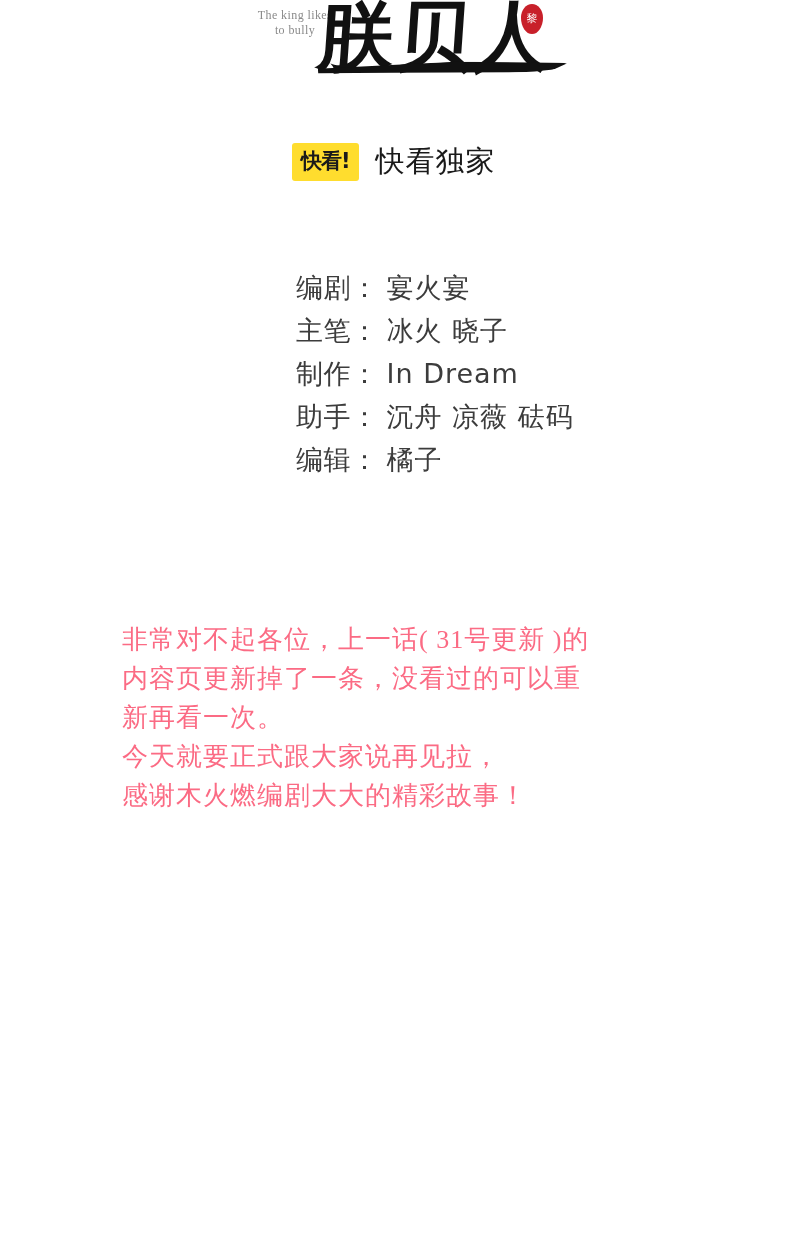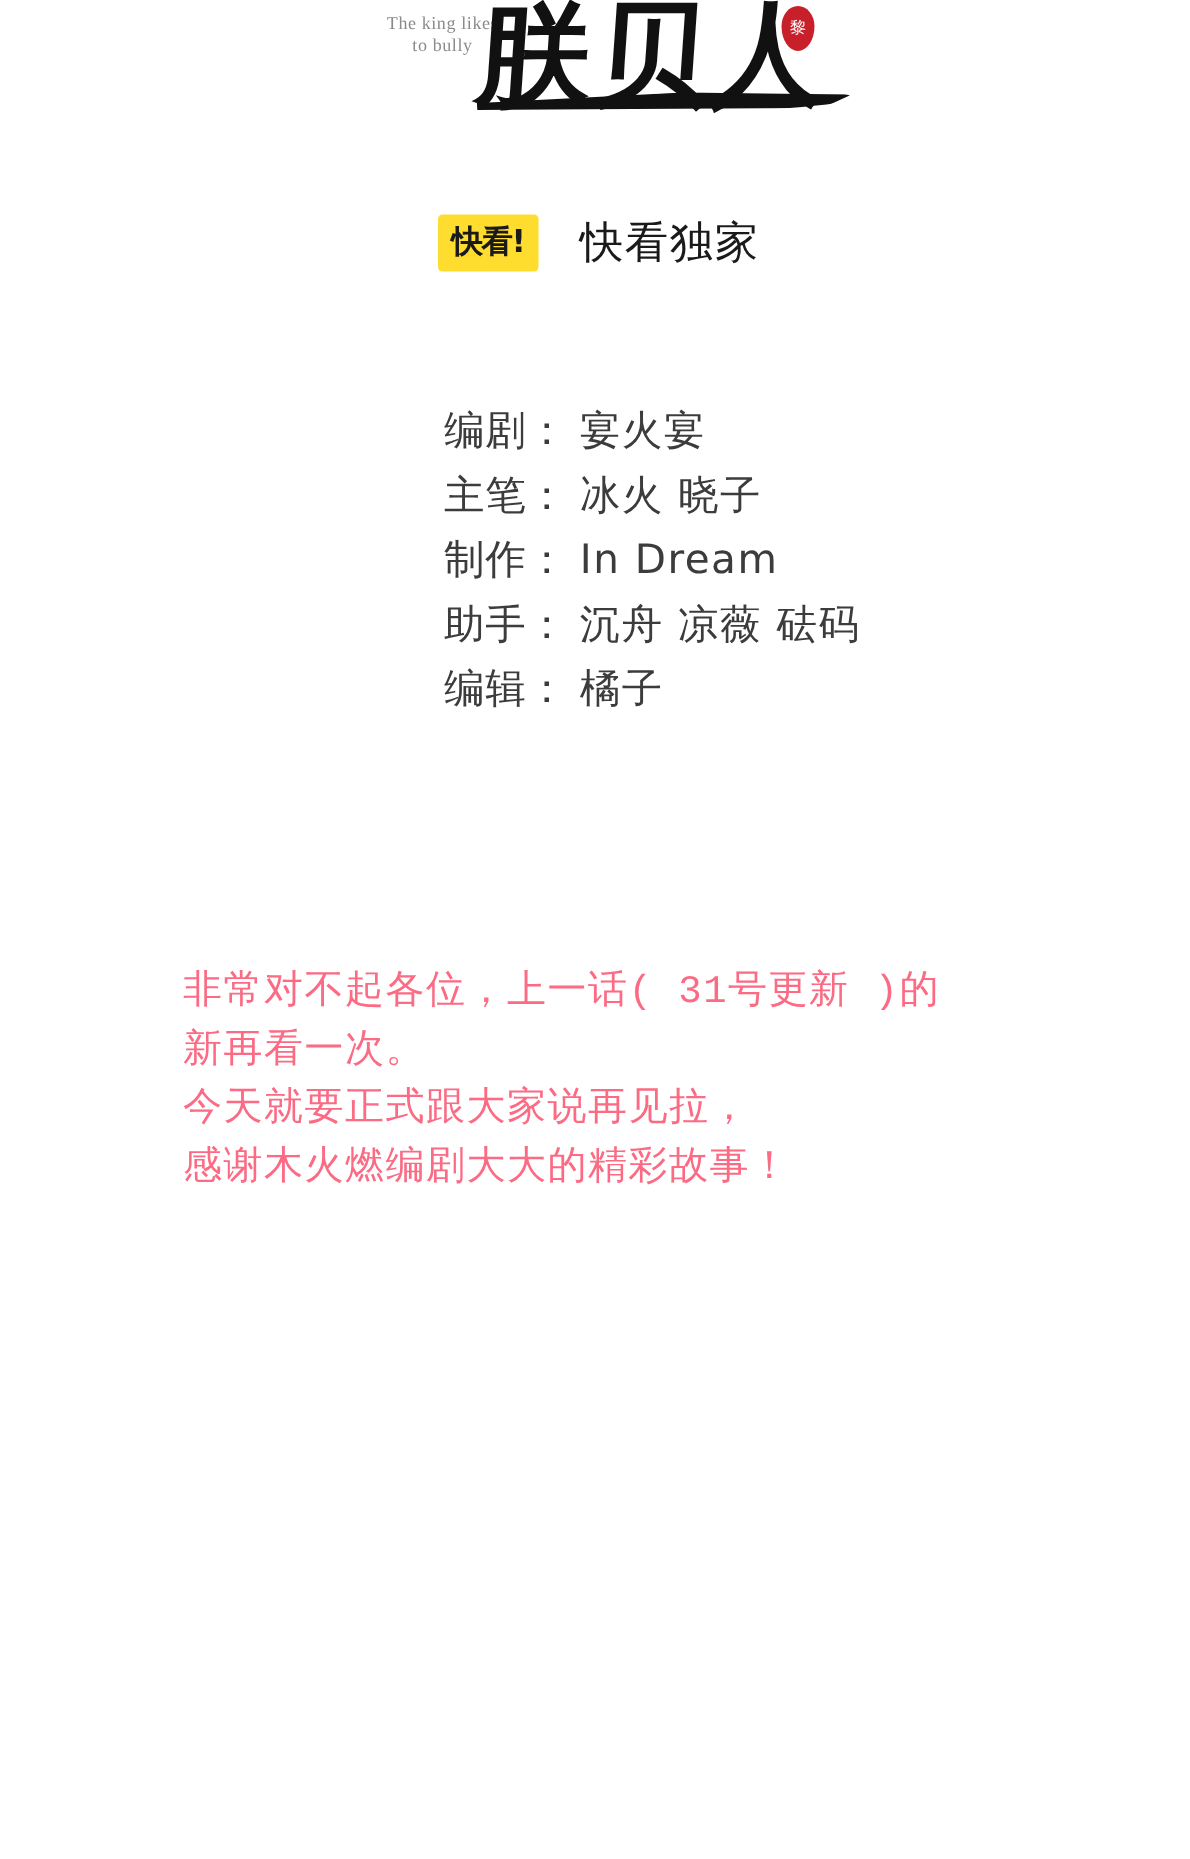--- a/index.html
+++ b/index.html
@@ -73,21 +73,21 @@
     text-align: center;
   }
 
   
   .exclusive-row {
     position: absolute;
     left: 292px;
     top: 142px;
     display: flex;
     align-items: center;
-    gap: 28px;
+    gap: 17px;
   }
   .badge {
     background: #ffdd2e;
     color: #1a1a1a;
     font-weight: 700;
     font-size: 21px;
     line-height: 21px;
     padding: 8px 9px 9px 9px;
     border-radius: 3px;
     letter-spacing: -1px;
@@ -122,24 +122,24 @@
   }
   .credit-value {
     padding-left: 8px;
     letter-spacing: 1px;
   }
 
   
   .note {
     position: absolute;
     left: 122px;
-    top: 642px;
+    top: 620px;
     width: 580px;
     color: #fb6b84;
-    font-family: Liberation Mono, monospace;
+    font-family: Liberation Serif, serif;
     font-size: 26px;
     line-height: 39px;
     letter-spacing: 1px;
   }
   .note p {
     margin: 0;
     white-space: nowrap;
   }
 </style>
 </head>
@@ -178,16 +178,17 @@
     <span class="credit-value">沉舟 凉薇 砝码</span>
   </div>
   <div class="credit-line">
     <span class="credit-role">编辑：</span>
     <span class="credit-value">橘子</span>
   </div>
 </div>
 
 <div class="note">
   <p>非常对不起各位，上一话( 31号更新 )的</p>
+  <p>内容页更新掉了一条，没看过的可以重</p>
   <p>新再看一次。</p>
   <p>今天就要正式跟大家说再见拉，</p>
   <p>感谢木火燃编剧大大的精彩故事！</p>
 </div>
 
 </body></html>

